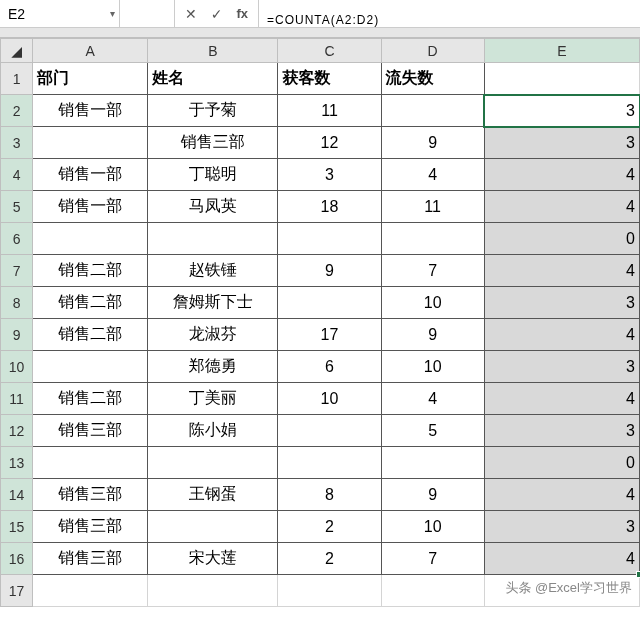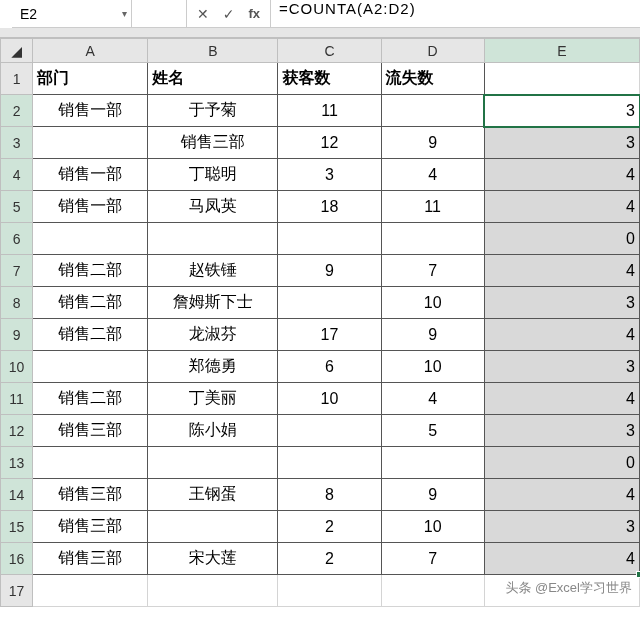--- a/index.html
+++ b/index.html
@@ -11,21 +11,20 @@
     width: 640px;
     position: relative;
   }
   
   .formula-row {
     display: flex;
     align-items: stretch;
     height: 28px;
     border-bottom: 1px solid #ccc;
     background: #fff;
-    margin-left: 12px;
   }
   .name-box {
     width: 120px;
     display: flex;
     align-items: center;
     border-right: 1px solid #ccc;
     padding: 0 4px 0 8px;
     justify-content: space-between;
   }
   .dropdown-icon {
@@ -44,24 +43,24 @@
     border-right: 1px solid #ccc;
     color: #555;
   }
   .fx {
     font-weight: bold;
     font-size: 13px;
   }
   .formula-input {
     flex: 1;
     display: flex;
-    align-items: flex-start;
+    align-items: flex-end;
     padding-left: 8px;
     letter-spacing: 1px;
-    font-size: 15px;
+    font-size: 12px;
   }
   
   .top-gap {
     height: 10px;
     background: #e6e6e6;
     border-bottom: 1px solid #bfbfbf;
   }
   
   table.sheet {
     border-collapse: collapse;

